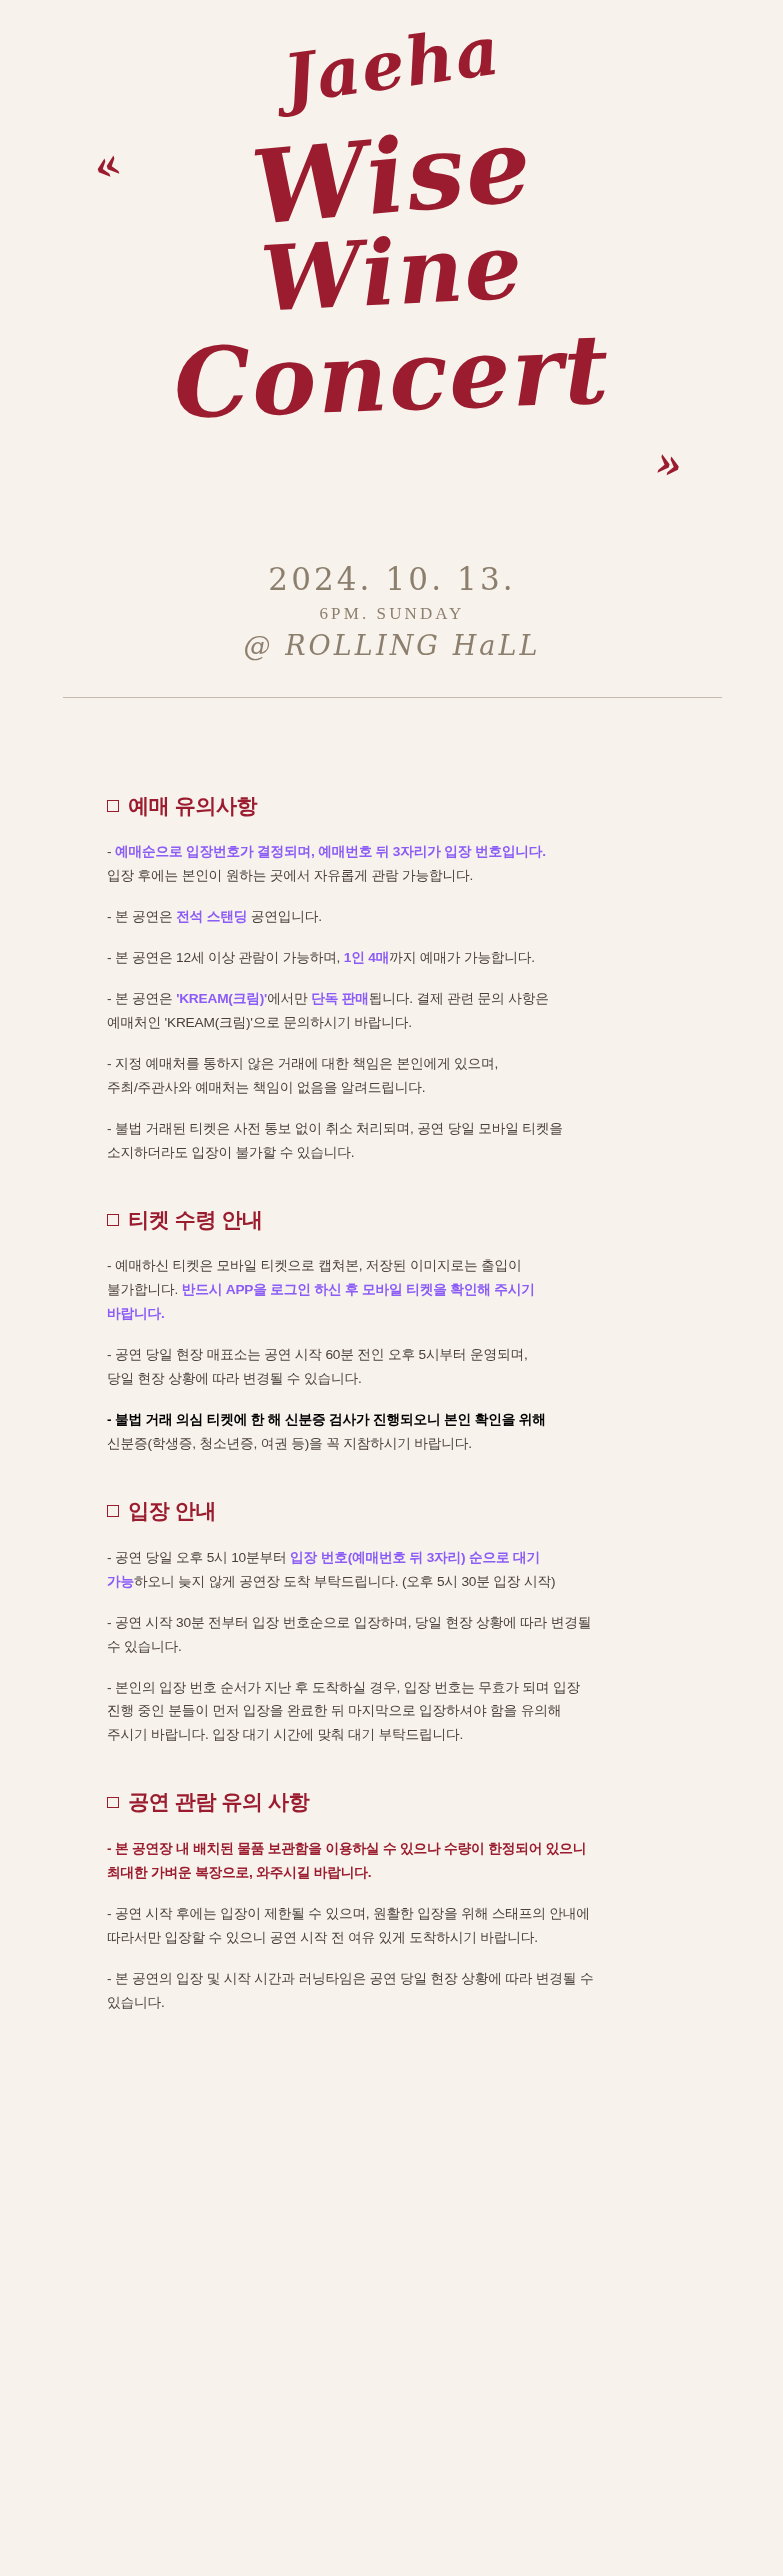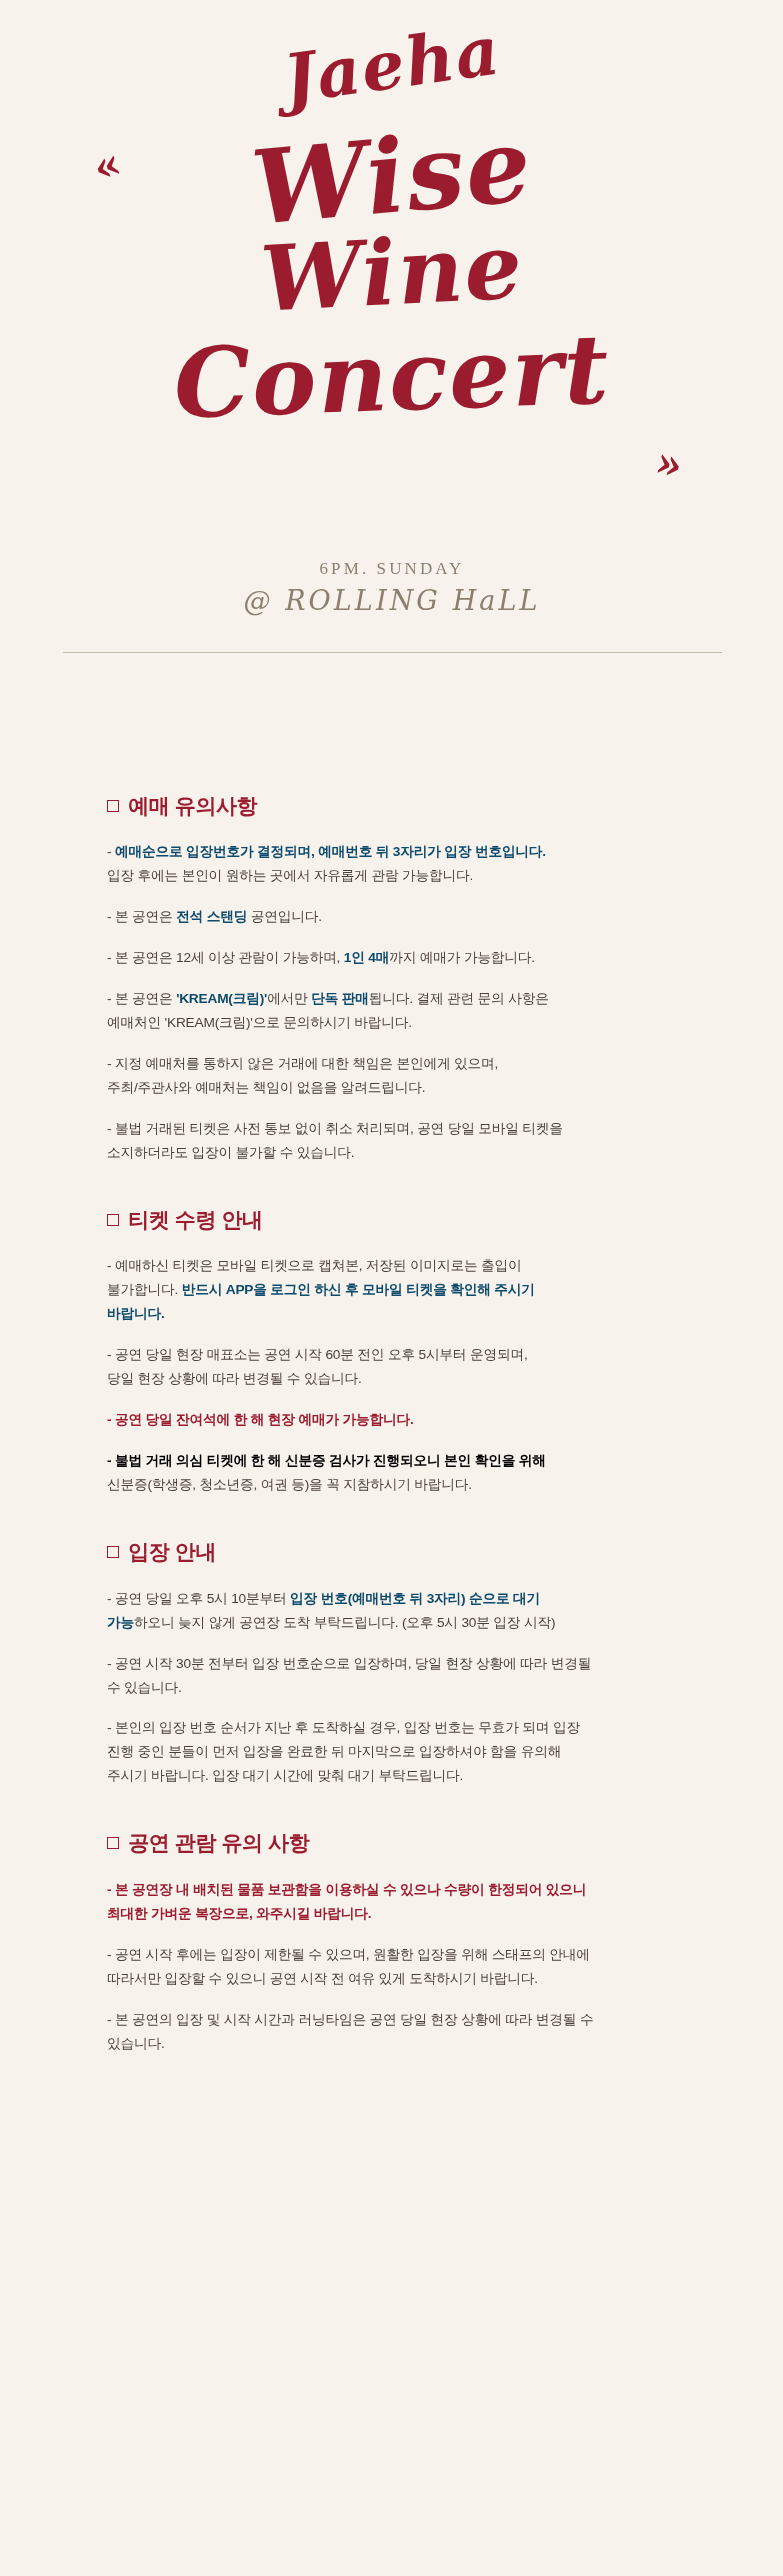--- a/index.html
+++ b/index.html
@@ -130,37 +130,38 @@
   }
   .item {
     font-size: 13.7px;
     line-height: 1.75;
     color: #4a3f39;
     margin-bottom: 17px;
     letter-spacing: -0.2px;
     white-space: pre-line;
   }
   .item.red { color: #9b1c2e; font-weight: bold; }
-  .item b.hl { color: #0c4a6e; font-weight: bold; }
+  .item b.hl { color: #8b5cf6; font-weight: bold; }
 </style>
 </head>
 <body>
 
 <div class="page">
 
   <div class="hero">
     <div class="logo-wrap">
       <div class="deco deco-left">«</div>
       <div class="deco deco-right">»</div>
       <div class="script-word word-jaeha">Jaeha</div>
       <div class="script-word word-wise">Wise</div>
       <div class="script-word word-wine">Wine</div>
       <div class="script-word word-concert">Concert</div>
     </div>
     <div class="event-info">
+      <div class="event-date">2024.  10.  13.</div>
       <div class="event-time">6PM. SUNDAY</div>
       <div class="event-venue">@ ROLLING HaLL</div>
     </div>
     <div class="divider"></div>
   </div>
 
   <div class="content">
       <div class="section">
         <div class="section-head">
           <span class="sq-icon"></span>
@@ -180,21 +181,20 @@
       <div class="section">
         <div class="section-head">
           <span class="sq-icon"></span>
           <span class="section-title">티켓 수령 안내</span>
         </div>
         <div class="item">- 예매하신 티켓은 모바일 티켓으로 캡쳐본, 저장된 이미지로는 출입이
 불가합니다. <b class="hl">반드시 APP을 로그인 하신 후 모바일 티켓을 확인해 주시기
 바랍니다.</b></div>
         <div class="item">- 공연 당일 현장 매표소는 공연 시작 60분 전인 오후 5시부터 운영되며,
 당일 현장 상황에 따라 변경될 수 있습니다.</div>
-        <div class="item red">- 공연 당일 잔여석에 한 해 현장 예매가 가능합니다.</div>
         <div class="item"><span class="hl" style="color:#000000;font-weight:bold">- 불법 거래 의심 티켓에 한 해 신분증 검사가 진행되오니 본인 확인을 위해</span>
 신분증(학생증, 청소년증, 여권 등)을 꼭 지참하시기 바랍니다.</div>
       </div>
       <div class="section">
         <div class="section-head">
           <span class="sq-icon"></span>
           <span class="section-title">입장 안내</span>
         </div>
         <div class="item">- 공연 당일 오후 5시 10분부터 <b class="hl">입장 번호(예매번호 뒤 3자리) 순으로 대기
 가능</b>하오니 늦지 않게 공연장 도착 부탁드립니다. (오후 5시 30분 입장 시작)</div>

